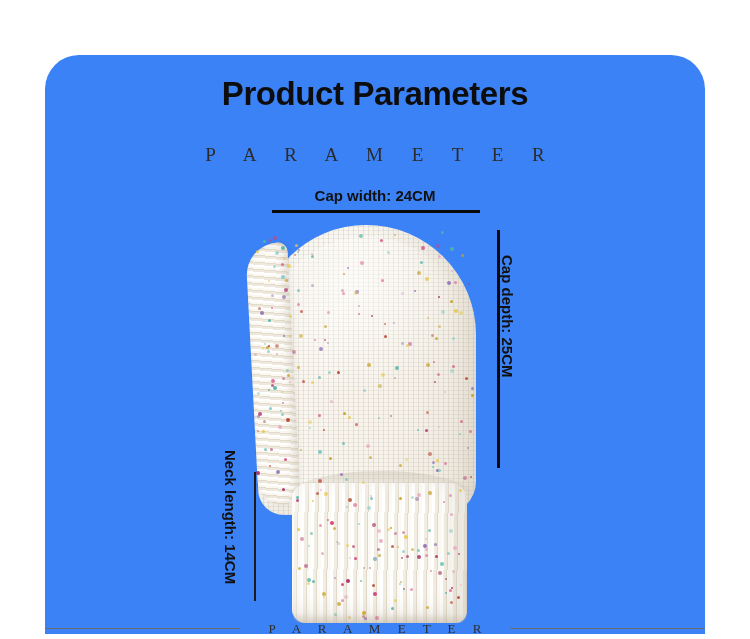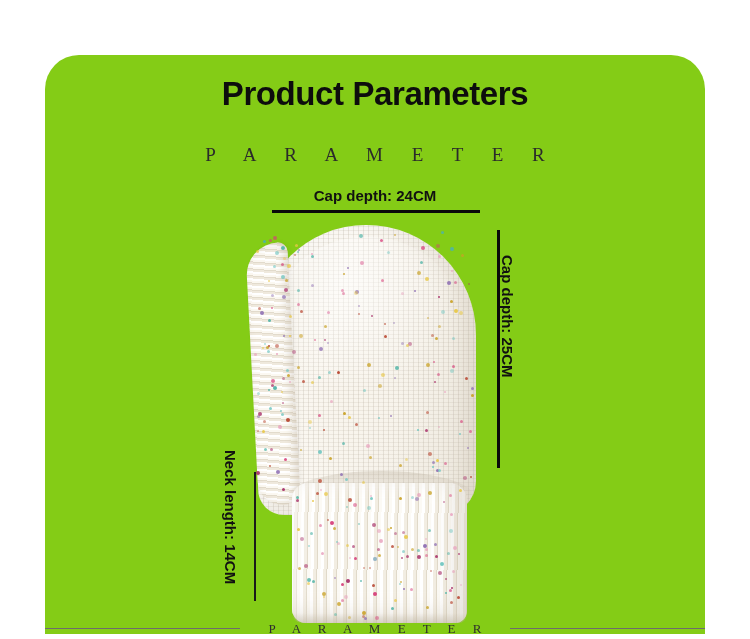--- a/index.html
+++ b/index.html
@@ -22,21 +22,21 @@
     background: #ffffff;
   }
 
   
   .card {
     position: absolute;
     left: 45px;
     top: 55px;
     width: 660px;
     height: 579px;
-    background: #84cc16;
+    background: #3b82f6;
     border-radius: 34px 34px 0 0;
     overflow: hidden;
   }
 
   
   .title {
     position: absolute;
     left: 0;
     top: 22px;
     width: 660px;
@@ -271,21 +271,21 @@
 <body>
 
 <div class="page">
 
   <div class="card">
 
     <div class="title">Product Parameters</div>
 
     <div class="subtitle">P A R A M E T E R</div>
 
-    <div class="lbl lbl-cap-width">Cap depth: 24CM</div>
+    <div class="lbl lbl-cap-width">Cap width: 24CM</div>
     <div class="rule-h"></div>
 
     <div class="lbl lbl-cap-depth">Cap depth: 25CM</div>
     <div class="rule-v-depth"></div>
 
     <div class="lbl lbl-neck-length">Neck length: 14CM</div>
     <div class="rule-v-neck"></div>
 
     <div class="photo">
       <div class="knit-base">

